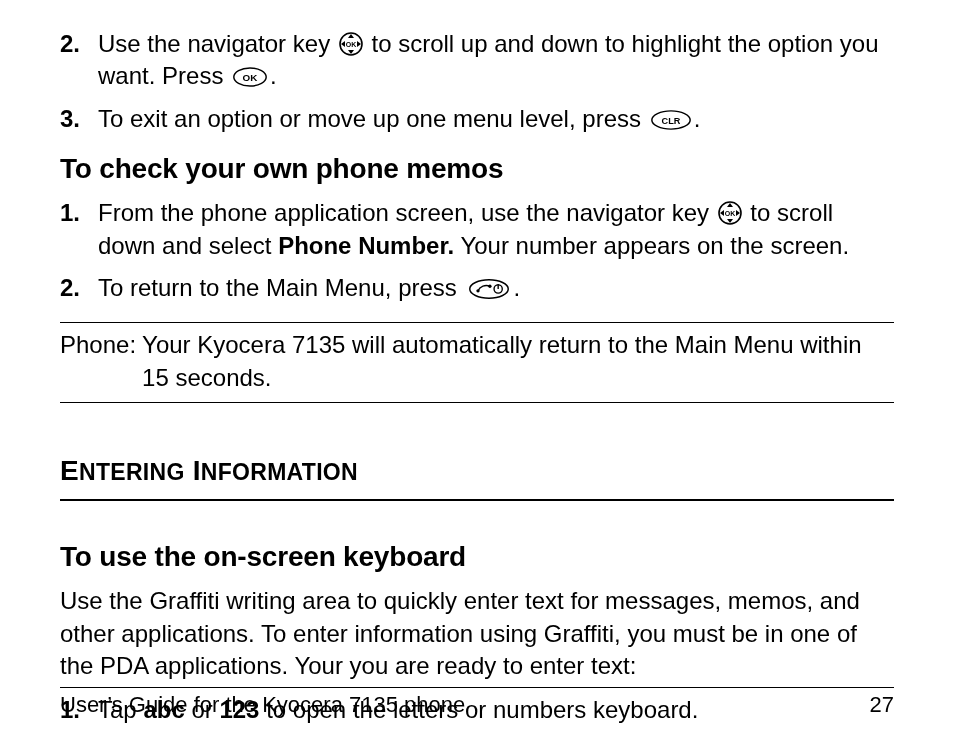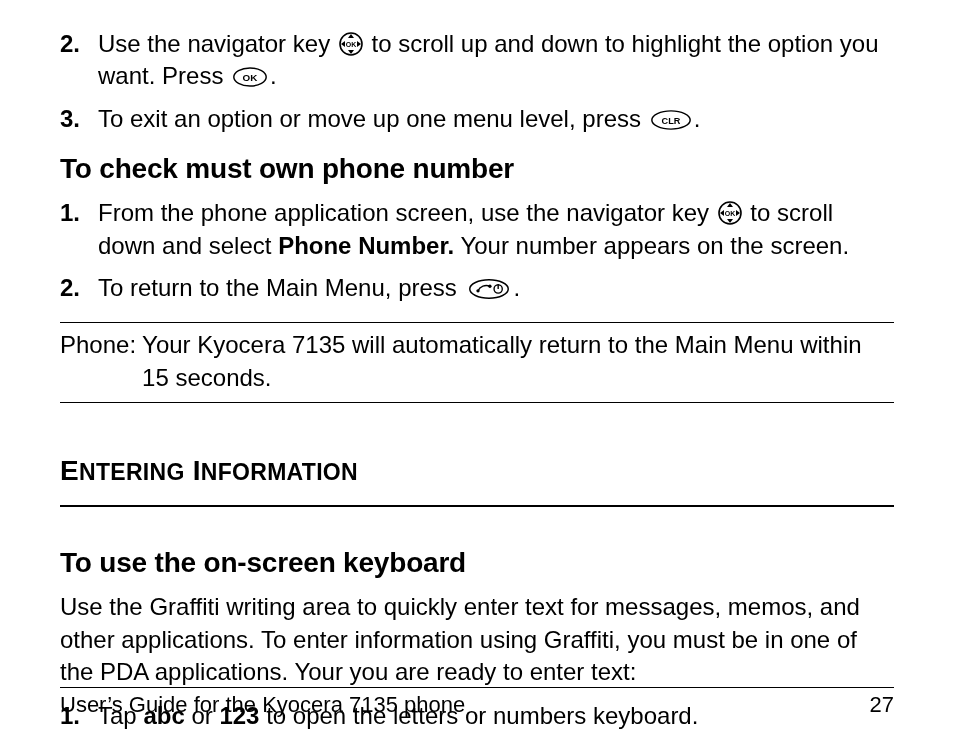--- a/index.html
+++ b/index.html
@@ -45,21 +45,21 @@
     margin: 18px 0 12px 0;
     font-family: "Helvetica Neue", Helvetica, Arial, sans-serif;
     font-stretch: condensed;
     letter-spacing: -0.2px;
   }
   .section-title {
     font-size: 28px;
     font-weight: 700;
     letter-spacing: 0.3px;
     margin: 52px 0 16px 0;
-    padding-bottom: 18px;
+    padding-bottom: 12px;
     border-bottom: 2px solid #000;
   }
   .section-title .rest {
     font-size: 23px;
   }
   .note-block {
     border-top: 1px solid #000;
     border-bottom: 1px solid #000;
     padding: 6px 0 8px 0;
     font-size: 24px;
@@ -155,21 +155,21 @@
       <li>
         <span class="num">3.</span>
         <span class="body">To exit an option or move up one menu level, press <span class="key-icon">
             <svg width="42" height="22">
               <use href="#clr-oval"></use>
             </svg>
           </span>.</span>
       </li>
     </ol>
 
-  <div class="subhead">To check must own phone number</div>
+  <div class="subhead">To check your own phone memos</div>
 
   <ol class="steps" id="list-b">
       <li>
         <span class="num">1.</span>
         <span class="body">From the phone application screen, use the navigator key <span class="key-icon">
             <svg width="24" height="24">
               <use href="#nav-ok"></use>
             </svg>
           </span> to scroll down and select <span class="inline-bold">Phone Number.</span> Your number appears on the screen.</span>
       </li>

